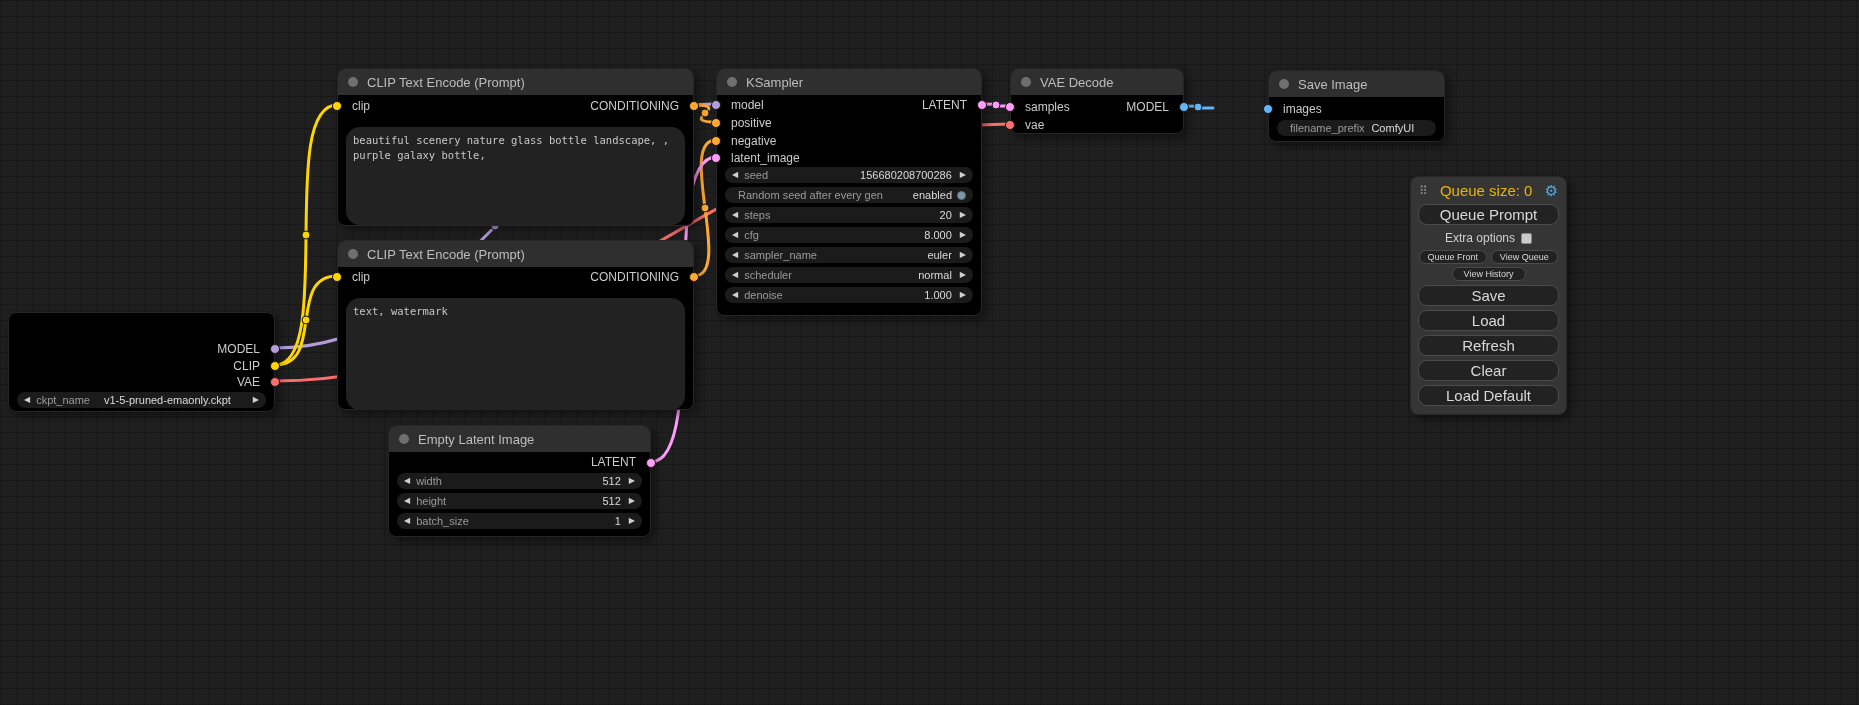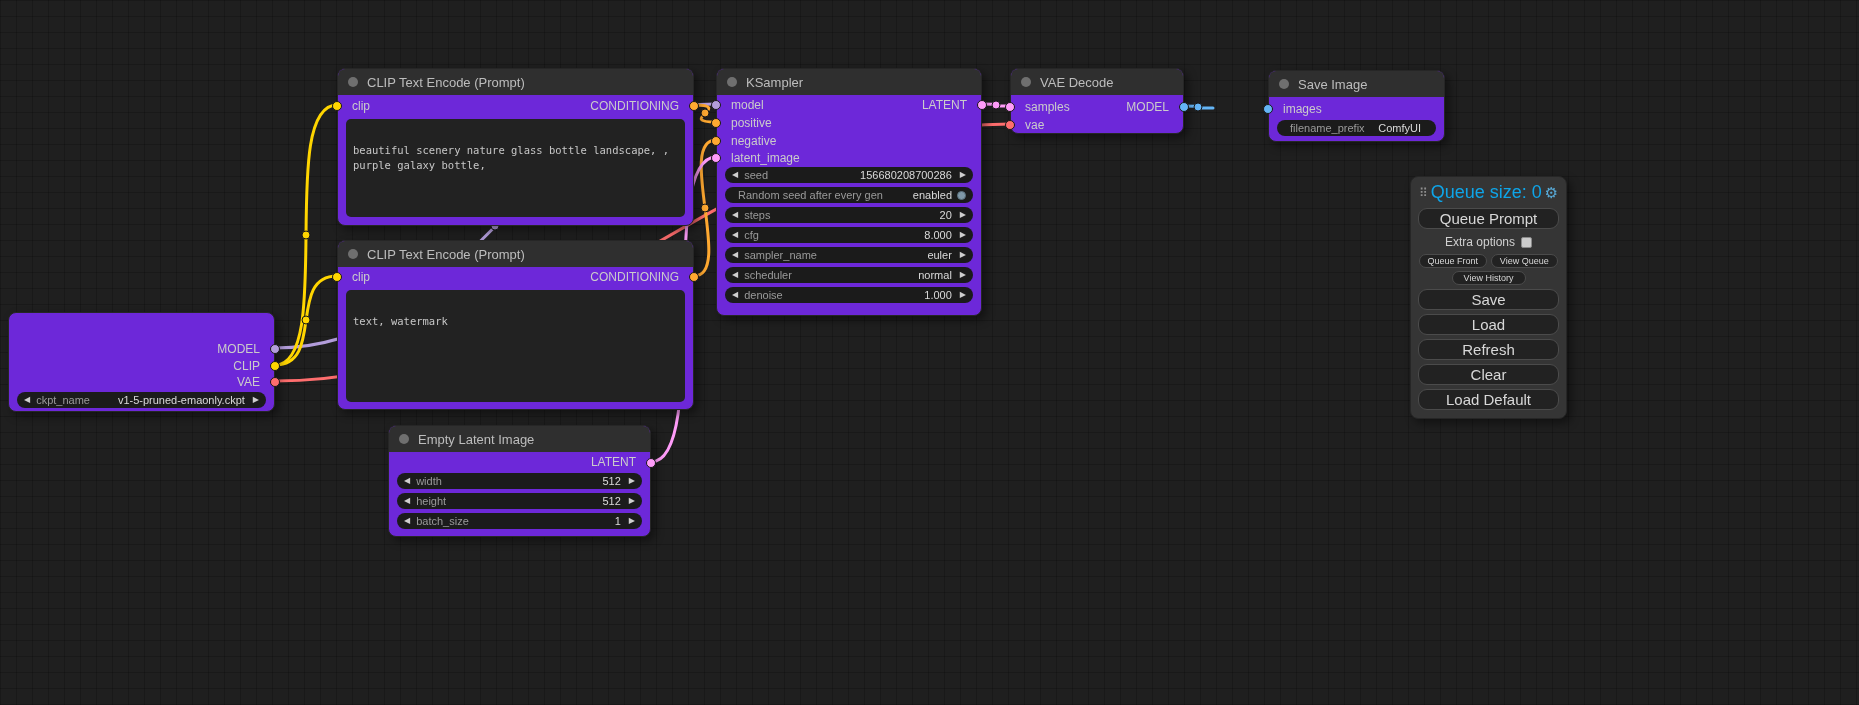--- a/index.html
+++ b/index.html
@@ -10,21 +10,21 @@
     background-image:
       linear-gradient(rgba(0,0,0,0.20) 1px, transparent 1px),
       linear-gradient(90deg, rgba(0,0,0,0.20) 1px, transparent 1px);
     background-size:16px 16px;
     position:relative;
   }
   .wires { position:absolute; left:0; top:0; z-index:1; }
 
   .node {
     position:absolute; z-index:2;
-    background:#6d28d9;
+    background:#000000;
     border:1px solid #262626;
     border-radius:8px;
     box-shadow:4px 4px 10px rgba(0,0,0,0.45);
   }
   .node-title {
     height:26px; display:flex; align-items:center; gap:9px;
     padding:0 10px; color:#bdbdbd; font-size:13px;
     background:#2f2f2f; border-radius:7px 7px 0 0;
     cursor:move; white-space:nowrap;
   }
@@ -40,43 +40,44 @@
   .widget {
     position:absolute; left:8px; right:8px; height:16px;
     background:#1b1b1b; border-radius:8px;
     display:flex; align-items:center;
     font-size:11px; color:#9a9a9a; padding:0 7px;
     cursor:pointer; white-space:nowrap; overflow:hidden;
   }
   .widget .arr { font-size:8px; color:#cfcfcf; line-height:16px; }
   .widget .wlabel { margin-left:6px; }
   .widget .wvalue { flex:1; text-align:right; color:#dadada; margin-right:8px; }
-  .widget.center .wvalue { }
+  .widget.center .wvalue { text-align:center; }
   .widget.toggle { justify-content:space-between; }
   .toggle-right { display:flex; align-items:center; gap:5px; color:#dadada; }
   .toggle-dot { width:9px; height:9px; border-radius:50%; background:#7f98a8; border:1px solid #5a707d; }
 
   .prompt-box {
     position:absolute; left:8px; right:8px;
-    background:#222222; border-radius:5px;
+    background:#222222; border-radius:14px;
     font-family:"DejaVu Sans Mono", monospace;
-    font-size:10.5px; color:#c7c7c7; padding:24px 7px;
+    font-size:10.5px; color:#c7c7c7; padding:6px 7px;
     line-height:1.4; overflow:hidden; white-space:pre-wrap;
     cursor:text;
+    margin-top:8px;
   }
 
   .queue-panel {
     position:absolute; left:1410px; top:176px; width:157px; z-index:4;
     background:#353535; border:1px solid #262626; border-radius:8px;
     box-shadow:4px 4px 10px rgba(0,0,0,0.45);
     padding-bottom:8px;
   }
   .qp-header { display:flex; align-items:center; justify-content:space-between; padding:5px 8px 1px 8px; }
   .drag-dots { color:#8f8f8f; font-size:12px; cursor:grab; }
-  .qp-title  { color:#0ea5e9; font-size:18px; }
+  .qp-title  { color:#eab308; font-size:15px; }
   .gear { color:#58a9d6; font-size:15px; cursor:pointer; line-height:14px; }
 
   .btn {
     display:block; background:#222222; color:#d8d8d8;
     border:1px solid #4b4b4b; border-radius:9px;
     text-align:center; cursor:pointer;
     font-family:"Liberation Sans", sans-serif;
   }
   .btn.big { width:141px; margin:4px auto 0; height:21px; font-size:15px; line-height:18px; }
   .btn.small { height:14px; font-size:9px; line-height:11px; border-radius:7px; padding:0 5px; }

